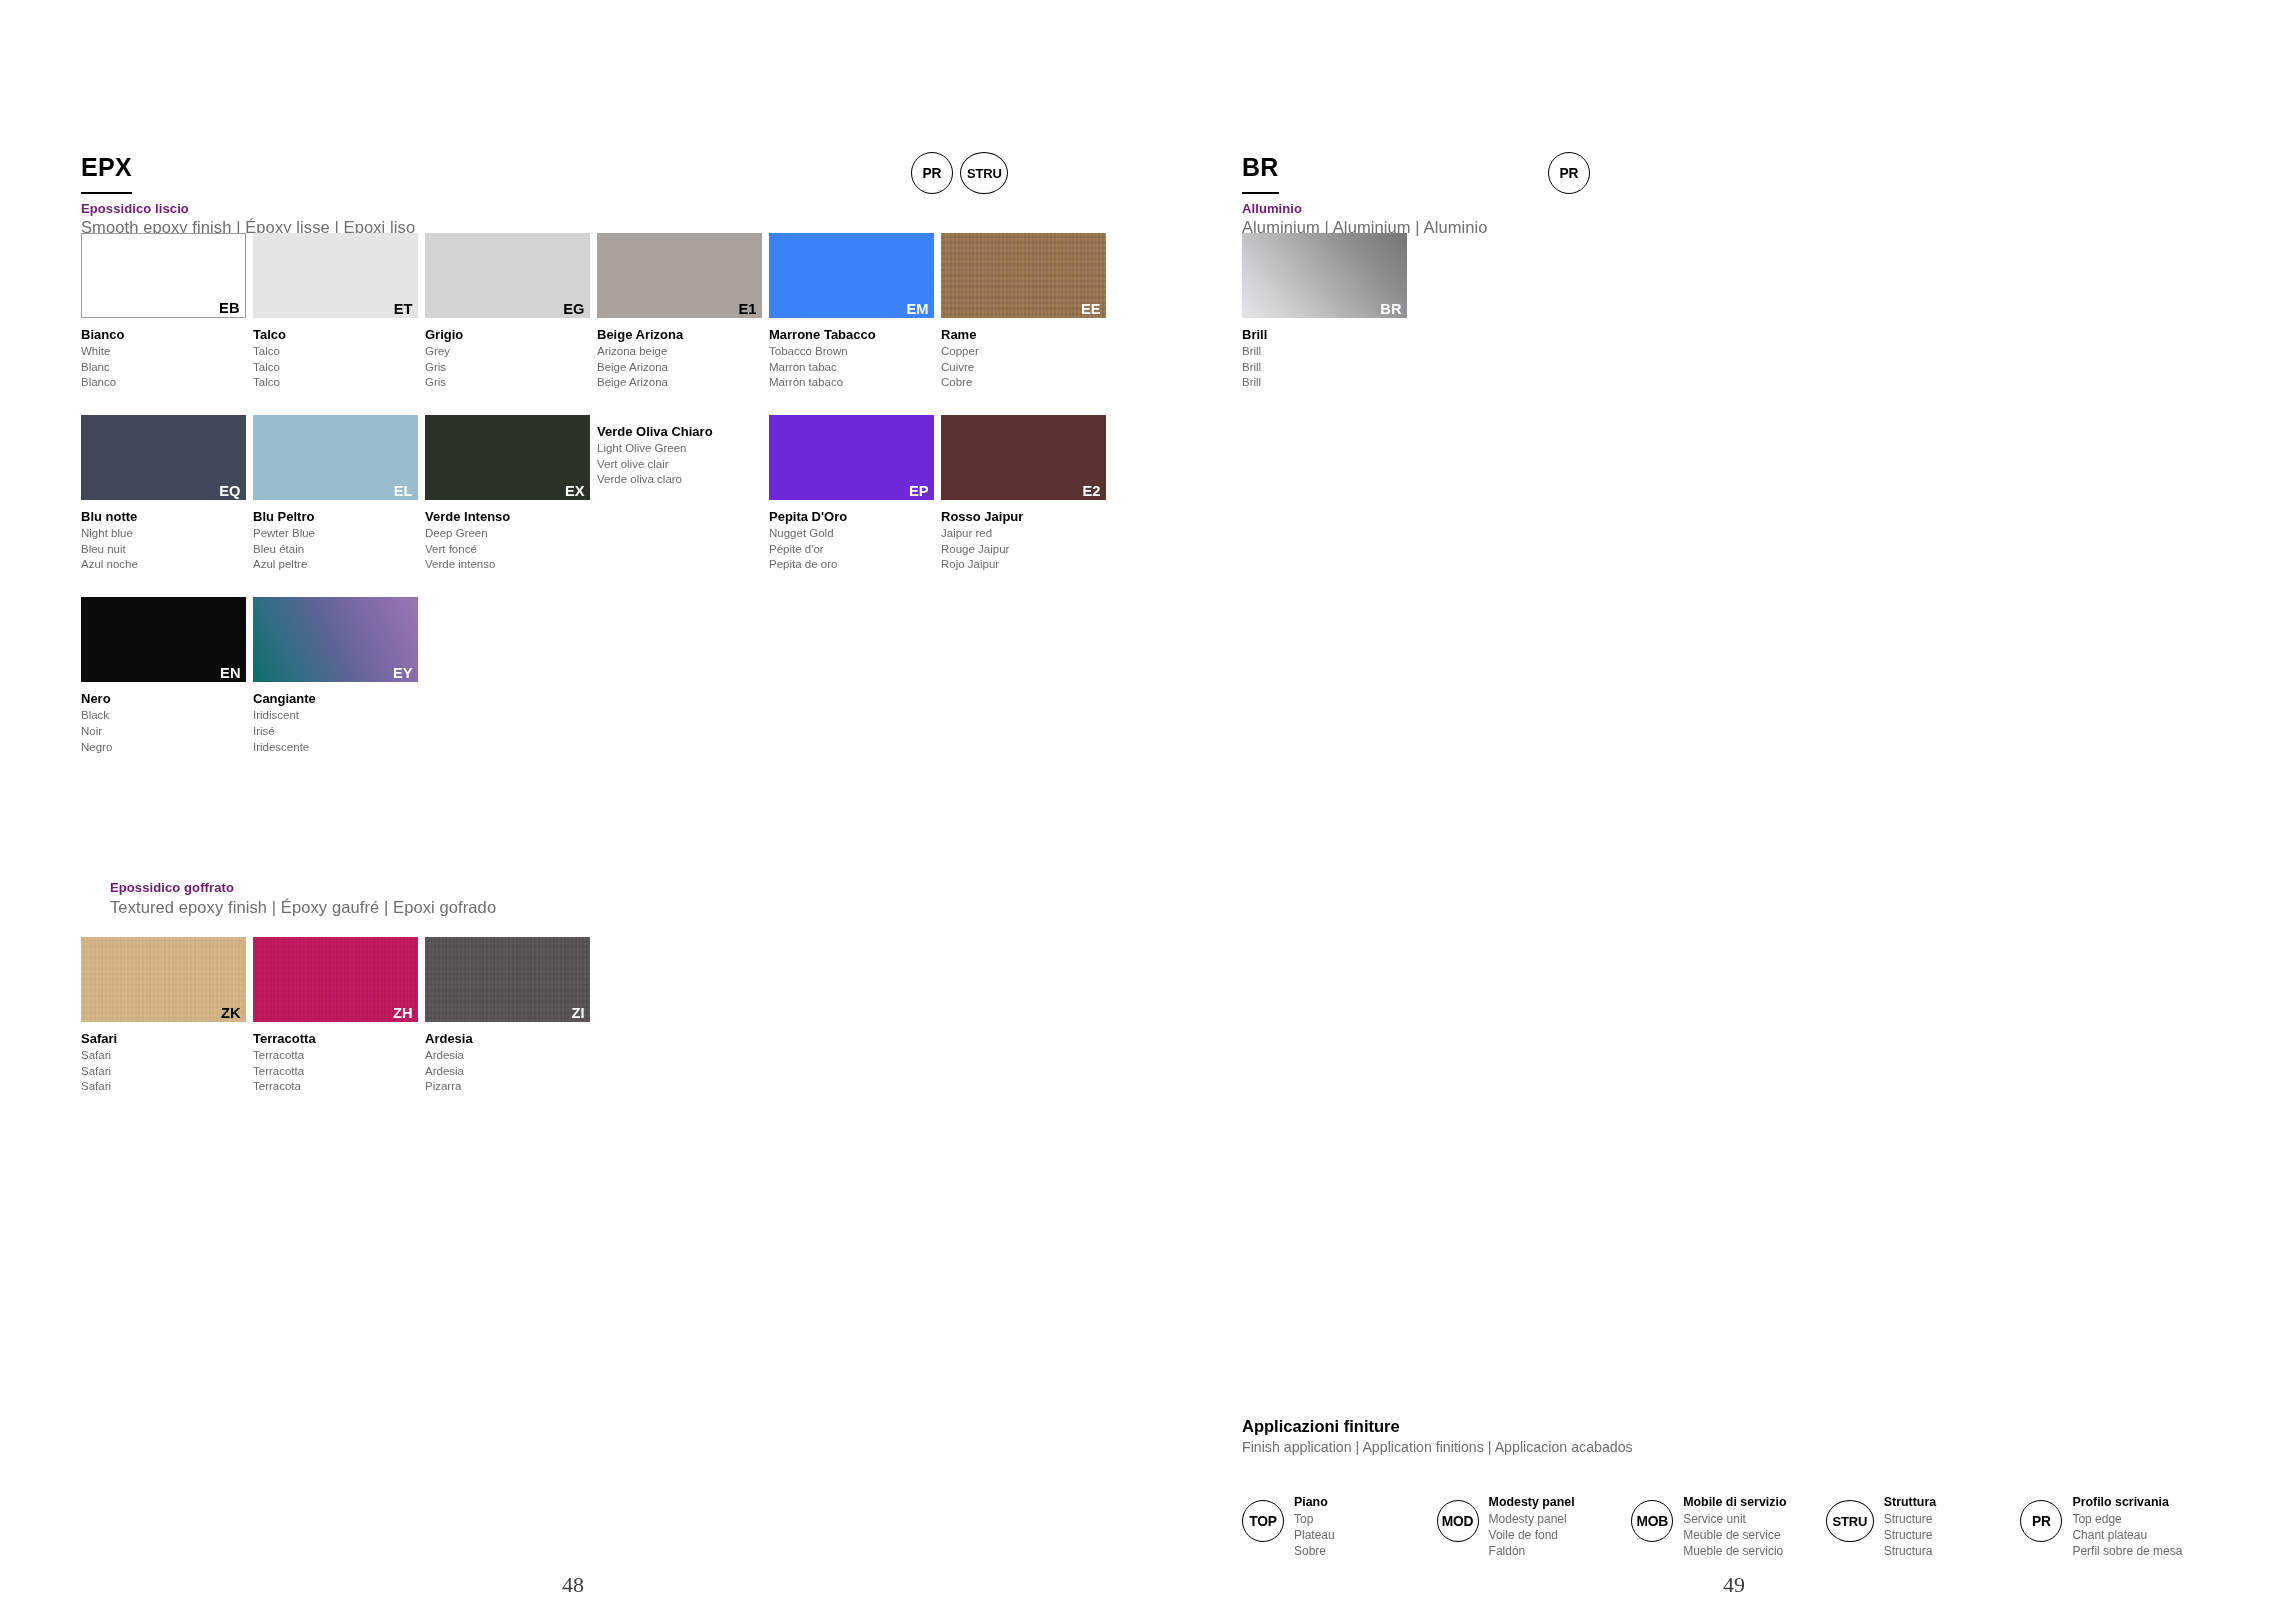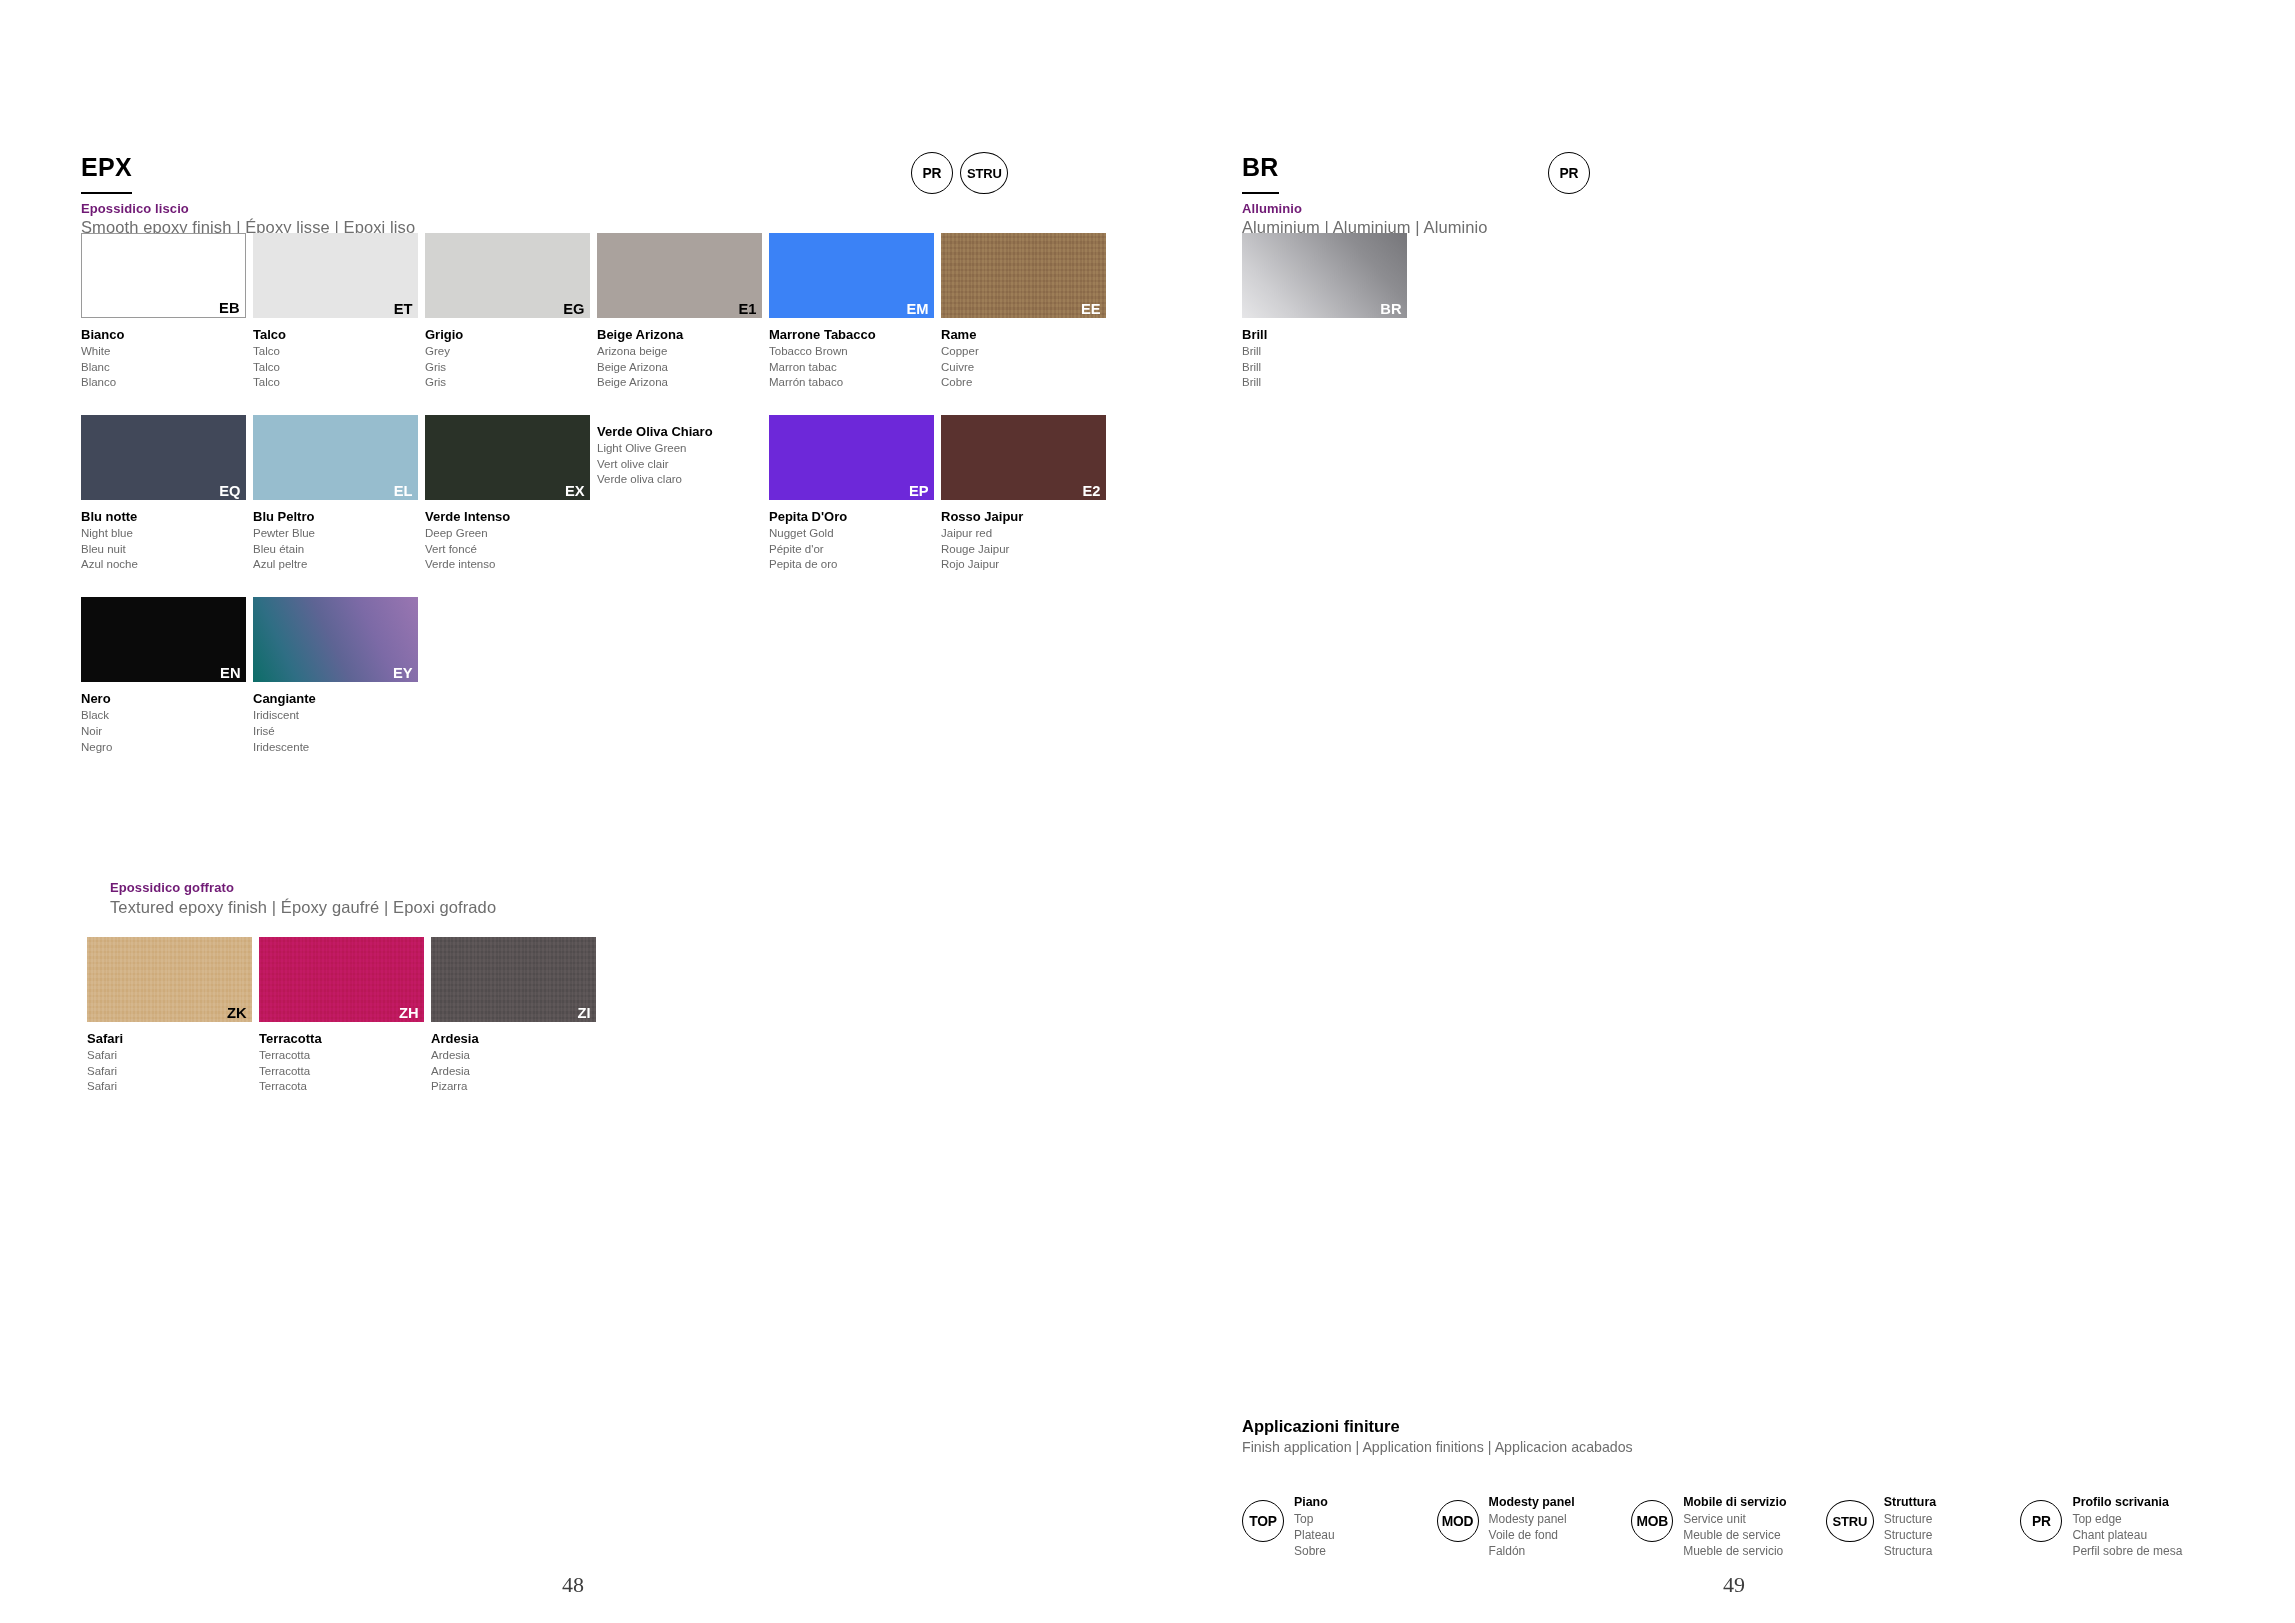--- a/index.html
+++ b/index.html
@@ -247,21 +247,21 @@
           <div class="sw-tr">Iridescente</div>
         </div>
       </div>
     </div>
 
   <div style="position:absolute;left:67px;top:880px;margin-left:43px;">
     <div class="fam-title" style="margin-top:0">Epossidico goffrato</div>
     <div class="fam-sub">Textured epoxy finish | Époxy gaufré | Epoxi gofrado</div>
   </div>
 
-  <div class="swatch-grid" id="grid-goffrato" style="left:87px;top:937px;width:1038px;row-gap:8px;">
+  <div class="swatch-grid" id="grid-goffrato" style="left:81px;top:937px;width:1038px;row-gap:8px;">
       <div class="swatch-cell">
         <div class="swatch-chip tex-grain" style="background:#d2b184;">
           <span class="code dark">ZK</span>
         </div>
         <div class="swatch-names">
           <div class="sw-it">Safari</div>
           <div class="sw-tr">Safari</div>
           <div class="sw-tr">Safari</div>
           <div class="sw-tr">Safari</div>
         </div>

